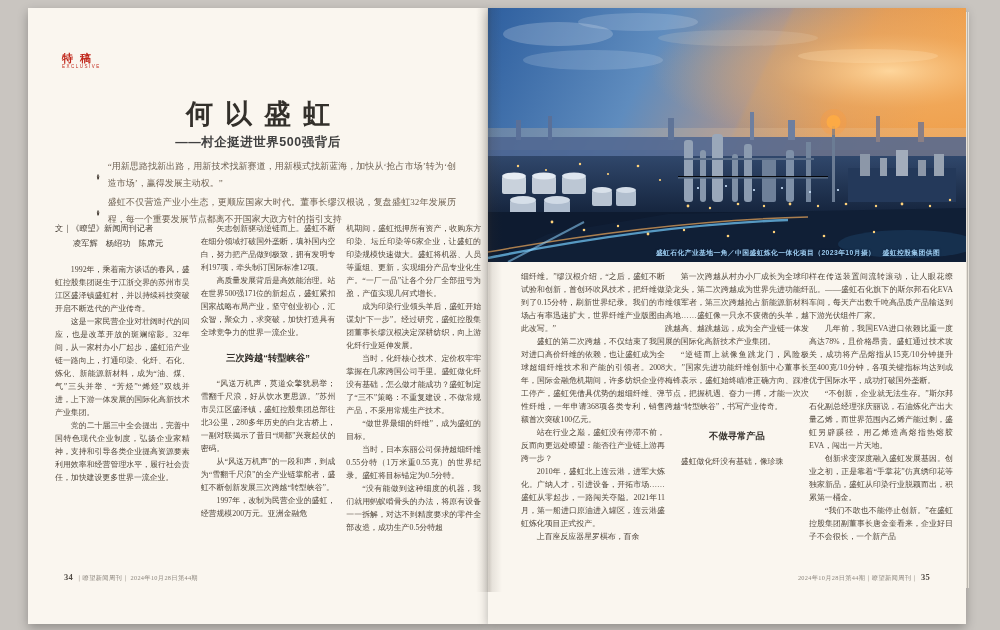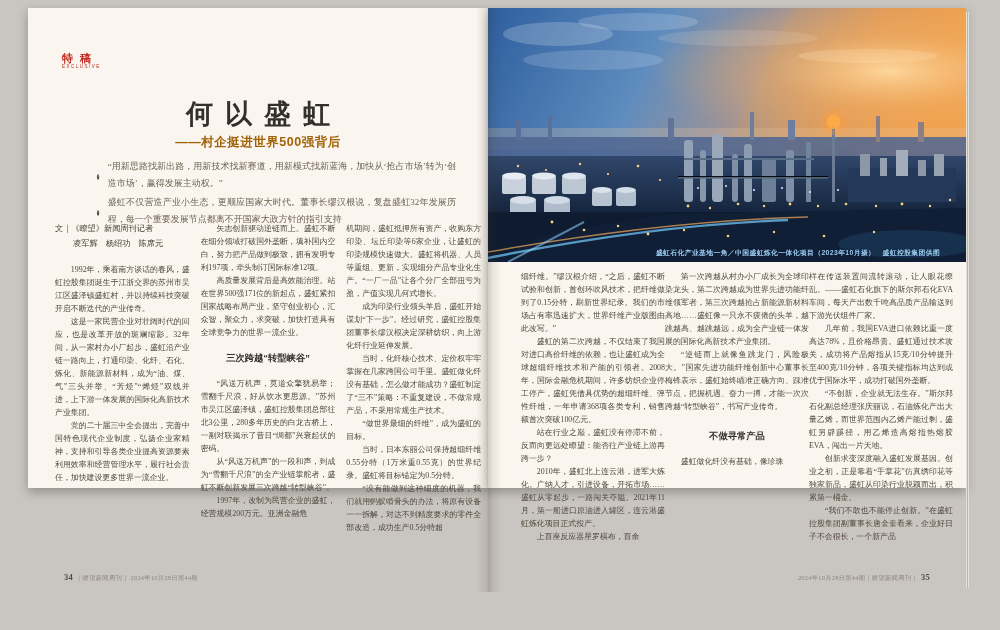--- a/index.html
+++ b/index.html
@@ -2,38 +2,38 @@
 <html><head>
 <meta charset="utf-8">
 <style>
   html,body{margin:0;padding:0;}
   body{
     width:1000px;height:630px;position:relative;overflow:hidden;
     background:#c9c5c0;
     font-family:"Liberation Serif","DejaVu Serif",serif;
     -webkit-font-smoothing:antialiased;
   }
-  .page{position:absolute;top:8px;height:480px;background:#faf6ef;box-shadow:0 4px 10px rgba(0,0,0,.28);}
+  .page{position:absolute;top:8px;height:616px;background:#faf6ef;box-shadow:0 4px 10px rgba(0,0,0,.28);}
   .page-left{left:28px;width:460px;}
   .page-right{left:488px;width:478px;}
   .gutter{position:absolute;left:476px;top:8px;width:26px;height:584px;z-index:6;pointer-events:none;
     background:linear-gradient(90deg,rgba(0,0,0,0) 0%,rgba(60,50,40,.10) 40%,rgba(60,50,40,.22) 50%,rgba(60,50,40,.10) 62%,rgba(0,0,0,0) 100%);}
   .edge-lines{position:absolute;right:31px;top:12px;width:3px;height:576px;z-index:4;
     background:repeating-linear-gradient(90deg,#e6e1d8 0 1px,#b9b4ac 1px 2px);}
 
   
   .badge{position:absolute;left:34px;top:44px;line-height:1.1;}
   .badge .cn{color:#c0281c;font-family:"Liberation Sans","DejaVu Sans",sans-serif;font-weight:bold;font-size:11px;letter-spacing:7px;}
   .badge .en{color:#c0281c;font-family:"Liberation Sans","DejaVu Sans",sans-serif;font-size:4.5px;letter-spacing:1.5px;margin-top:1px;}
   .title{position:absolute;left:0;right:0;top:88px;text-align:center;
     font-family:"Liberation Sans","DejaVu Sans",sans-serif;font-weight:bold;
     font-size:27px;letter-spacing:12px;color:#33302b;text-indent:12px;}
   .subtitle{position:absolute;left:0;right:0;top:126px;text-align:center;
     font-family:"Liberation Sans","DejaVu Sans",sans-serif;font-weight:bold;
-    font-size:12.5px;color:#a16207;letter-spacing:.5px;}
+    font-size:12.5px;color:#404040;letter-spacing:.5px;}
   .quote-block{position:absolute;left:66px;top:150px;width:362px;color:#6c5f50;font-size:9px;line-height:1.9;}
   .quote-item{display:flex;gap:7px;margin-bottom:2px;align-items:center;}
   .quote-item .qicon{flex:0 0 auto;color:#4a423a;font-size:8px;transform:rotate(-90deg) translateY(1px);margin-top:3px;}
   .quote-item .qtext{text-align:justify;}
 
   .columns{position:absolute;display:flex;}
   .columns-left{left:27px;top:214px;width:426px;height:352px;gap:11px;justify-content:space-between;}
   .columns-right{left:33px;top:262px;width:432px;height:302px;}
   .col{flex:1 1 0;overflow:hidden;color:#50463b;font-size:7.9px;line-height:13px;}
   .para{margin:0;text-indent:2em;text-align:justify;}

